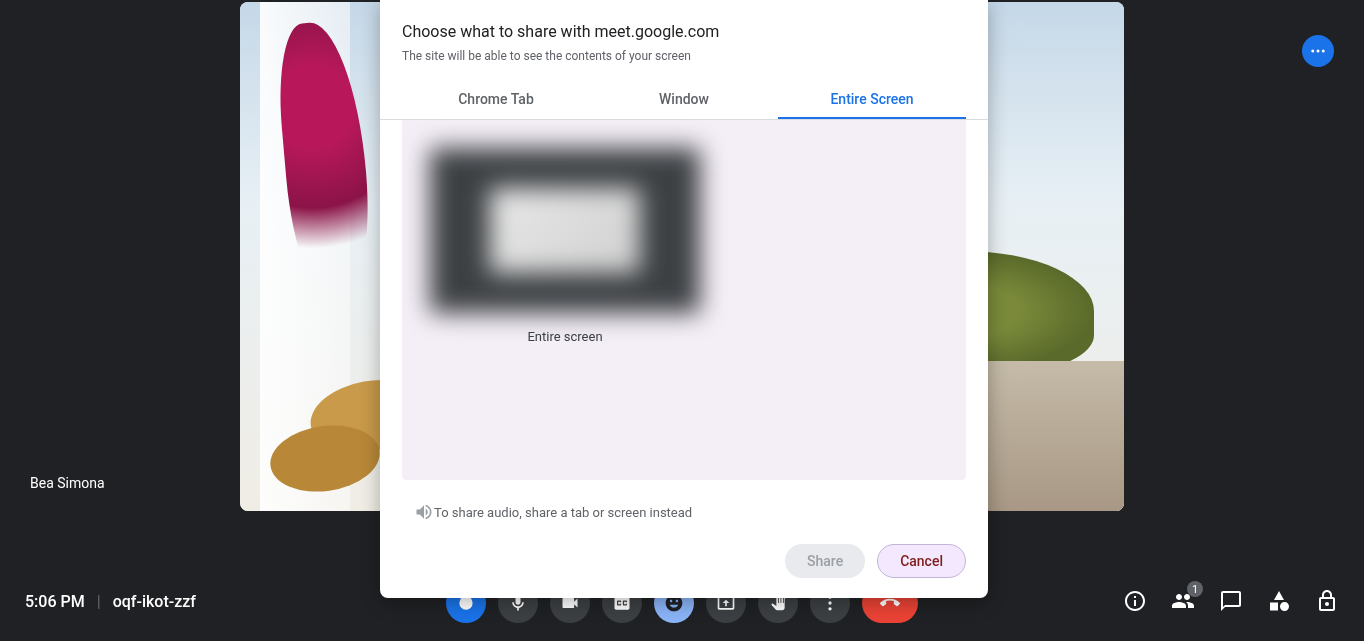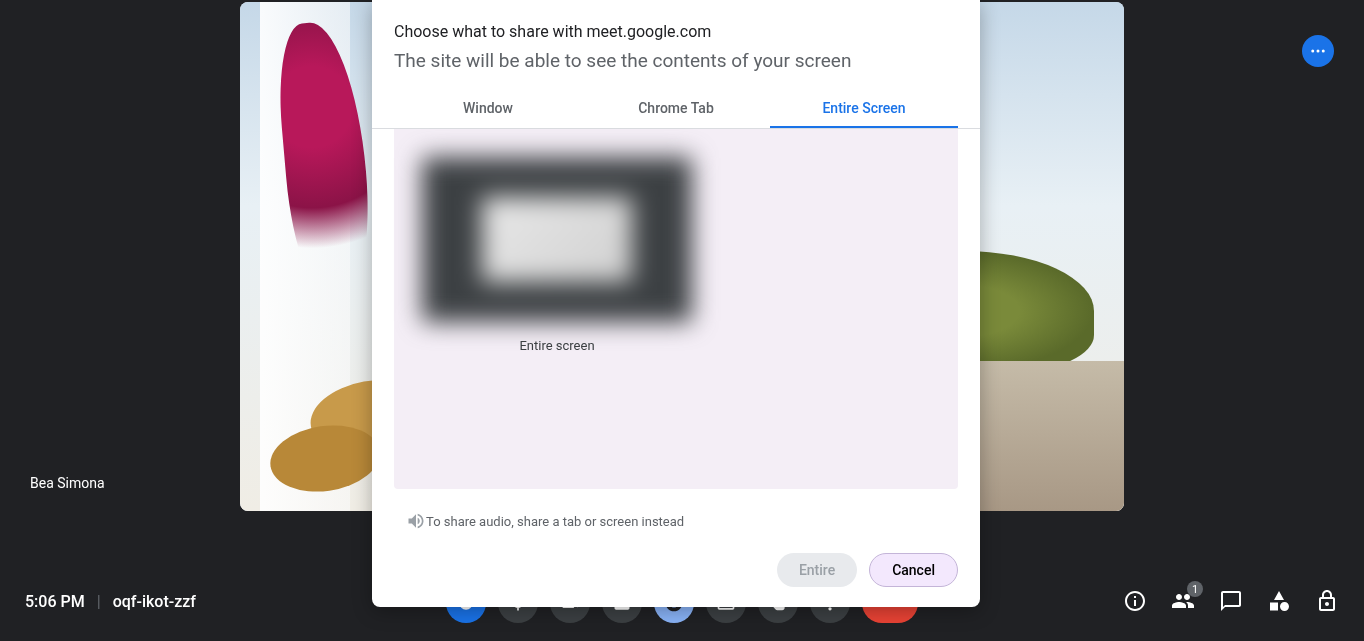--- a/index.html
+++ b/index.html
@@ -29,37 +29,37 @@
 .ctrl-btn.blue { background: #1a73e8; }
 .ctrl-btn.red { background: #ea4335; width: 56px; border-radius: 24px; }
 .ctrl-btn.active-emoji { background: #8ab4f8; }
 .ctrl-btn.active-emoji svg { fill: #202124; }
 
 .right-controls { position: absolute; right: 25px; bottom: 24px; display: flex; gap: 24px; align-items: center; }
 .right-btn { position: relative; cursor: pointer; }
 .right-btn svg { fill: #fff; width: 24px; height: 24px; }
 .badge { position: absolute; top: -8px; right: -8px; background: #5f6368; color: #fff; font-size: 11px; width: 16px; height: 16px; border-radius: 50%; display: flex; align-items: center; justify-content: center; }
 
-.modal { position: absolute; top: 0; left: 372px; width: 608px; background: #fff; border-radius: 0 0 8px 8px; box-shadow: 0 4px 20px rgba(0,0,0,0.3); padding: 22px 0 20px 0; }
+.modal { position: absolute; top: 0; left: 380px; width: 608px; background: #fff; border-radius: 0 0 8px 8px; box-shadow: 0 4px 20px rgba(0,0,0,0.3); padding: 22px 0 20px 0; }
 .modal-title { font-size: 16px; color: #202124; padding: 0 22px; margin-bottom: 8px; }
-.modal-subtitle { font-size: 19px; color: #5f6368; padding: 0 22px; margin-bottom: 18px; }
+.modal-subtitle { font-size: 12px; color: #5f6368; padding: 0 22px; margin-bottom: 18px; }
 .tabs { display: flex; border-bottom: 1px solid #dadce0; padding: 0 22px; }
 .tab { flex: 1; text-align: center; padding: 10px 0; font-size: 14px; color: #5f6368; cursor: pointer; font-weight: 500; border-bottom: 2px solid transparent; }
 .tab.active { color: #1a73e8; border-bottom-color: #1a73e8; }
 .share-area { background: #f4eef6; margin: 0 22px; min-height: 360px; padding: 28px; border-radius: 0 0 4px 4px; }
 .thumb-wrap { display: inline-block; }
 .thumb { width: 270px; height: 165px; background: #3c4043; border-radius: 4px; filter: blur(12px); position: relative; overflow: hidden; }
 .thumb-inner { position: absolute; left: 60px; top: 40px; width: 150px; height: 85px; background: linear-gradient(135deg, #e8e8e8, #d0d0d0); }
 .thumb-label { text-align: center; font-size: 13px; color: #3c4043; margin-top: 16px; }
 .audio-hint { display: flex; align-items: center; padding: 14px 22px 0 34px; font-size: 13px; color: #5f6368; margin-top: 8px; }
 .audio-hint svg { fill: #9aa0a6; width: 20px; height: 20px; }
 .modal-actions { display: flex; justify-content: flex-end; gap: 12px; padding: 22px 22px 0 22px; }
 .btn { padding: 8px 22px; border-radius: 20px; font-size: 14px; font-weight: 500; cursor: pointer; border: none; }
 .btn-share { background: #e8eaed; color: #9aa0a6; }
-.btn-cancel { background: #f3e8fd; color: #000000; border: 1px solid #c4b5d8; }
+.btn-cancel { background: #f3e8fd; color: #7f1d1d; border: 1px solid #c4b5d8; }
 </style>
 </head>
 <body>
 
 <div class="video-area">
   <div class="video-scene">
     <div class="scene-curtain"></div>
     <div class="scene-flowers"></div>
     <div class="scene-pillow"></div>
     <div class="scene-pillow2"></div>
@@ -162,35 +162,35 @@
     <svg viewBox="0 0 24 24">
         <path d="M18 8h-1V6c0-2.76-2.24-5-5-5S7 3.24 7 6v2H6c-1.1 0-2 .9-2 2v10c0 1.1.9 2 2 2h12c1.1 0 2-.9 2-2V10c0-1.1-.9-2-2-2zM9 6c0-1.66 1.34-3 3-3s3 1.34 3 3v2H9V6zm9 14H6V10h12v10zm-6-3c1.1 0 2-.9 2-2s-.9-2-2-2-2 .9-2 2 .9 2 2 2z"></path>
       </svg>
   </div>
 </div>
 
 <div class="modal">
   <div class="modal-title">Choose what to share with meet.google.com</div>
   <div class="modal-subtitle">The site will be able to see the contents of your screen</div>
   <div class="tabs">
+    <div class="tab">Chrome Tab</div>
     <div class="tab">Window</div>
-    <div class="tab">Chrome Tab</div>
     <div class="tab active">Entire Screen</div>
   </div>
   <div class="share-area">
     <div class="thumb-wrap">
       <div class="thumb">
         <div class="thumb-inner"></div>
       </div>
       <div class="thumb-label">Entire screen</div>
     </div>
   </div>
   <div class="audio-hint">
     <svg viewBox="0 0 24 24">
         <path d="M3 9v6h4l5 5V4L7 9H3zm13.5 3c0-1.77-1.02-3.29-2.5-4.03v8.05c1.48-.73 2.5-2.25 2.5-4.02zM14 3.23v2.06c2.89.86 5 3.54 5 6.71s-2.11 5.85-5 6.71v2.06c4.01-.91 7-4.49 7-8.77s-2.99-7.86-7-8.77z"></path>
       </svg>
     <span>To share audio, share a tab or screen instead</span>
   </div>
   <div class="modal-actions">
-    <button class="btn btn-share">Entire</button>
+    <button class="btn btn-share">Share</button>
     <button class="btn btn-cancel">Cancel</button>
   </div>
 </div>
 
 </body></html>

